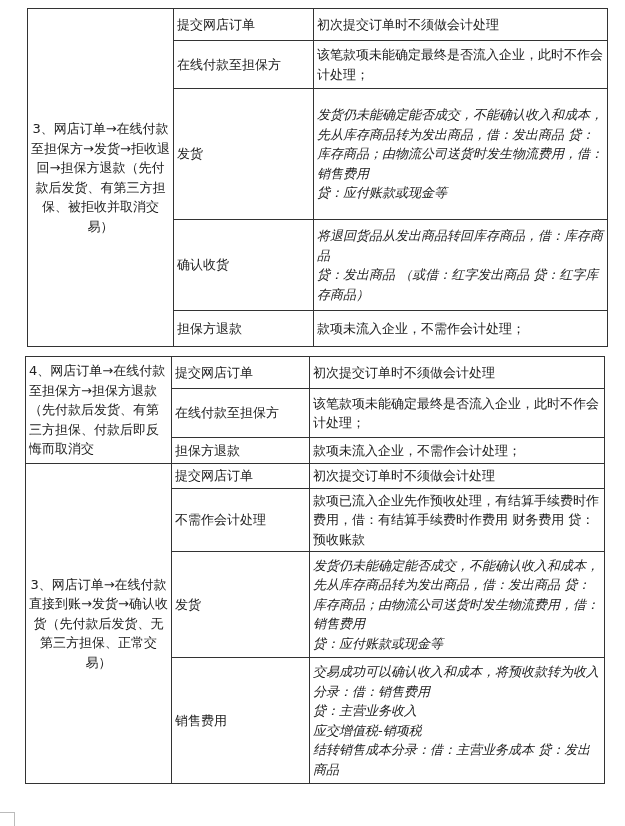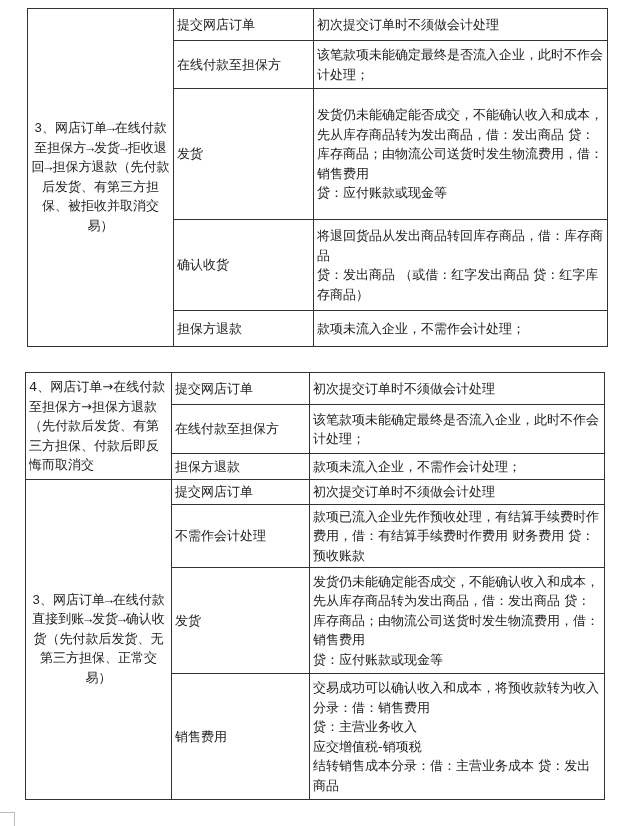--- a/index.html
+++ b/index.html
@@ -1,24 +1,24 @@
 <!DOCTYPE html>
 <html><head>
 <meta charset="utf-8">
 <style>
   html, body { margin:0; padding:0; background:#ffffff; }
   body { width:625px; height:826px; position:relative; overflow:hidden;
          font-family: "DejaVu Sans", "Liberation Sans", sans-serif; color:#222; }
   table { position:absolute; border-collapse:collapse; table-layout:fixed; }
   td { border:1px solid #333; padding:2px 3px; vertical-align:middle;
        font-size:13px; line-height:19.5px; word-break:break-all; }
-  td.scen { text-align:center;font-family:Liberation Mono, monospace; }
-  td.line { white-space:pre-wrap; }
+  td.scen { text-align:center; }
+  td.line { white-space:pre-wrap;font-style:italic; }
   #t1 { left:27px; top:8px; width:580px; }
-  #t2 { left:25px; top:372px; width:579px; }
+  #t2 { left:25px; top:356px; width:579px; }
   .stub { position:absolute; left:0; top:812px; width:14px; height:14px;
           border-top:1px solid #bbb; border-right:1px solid #bbb; }
 </style>
 </head>
 <body>
 
 <table id="t1">
   <colgroup>
       <col style="width:146px">
       <col style="width:140px">

